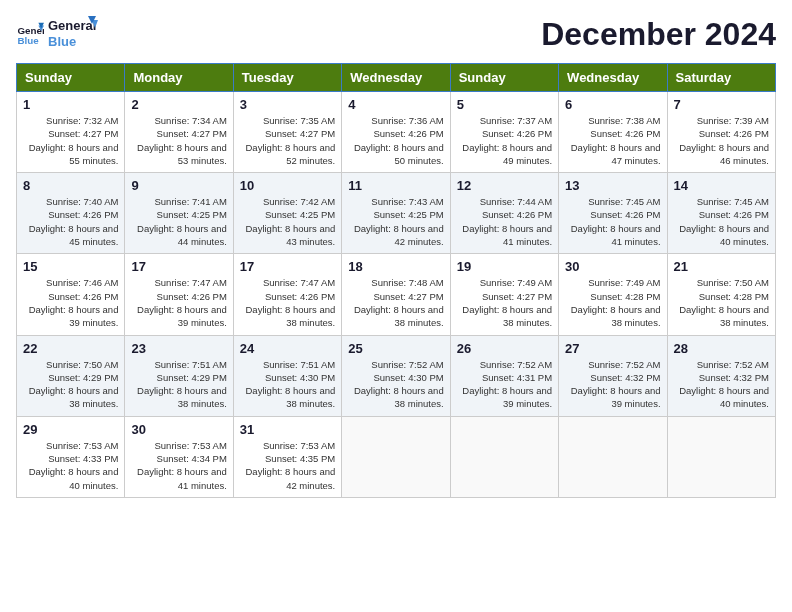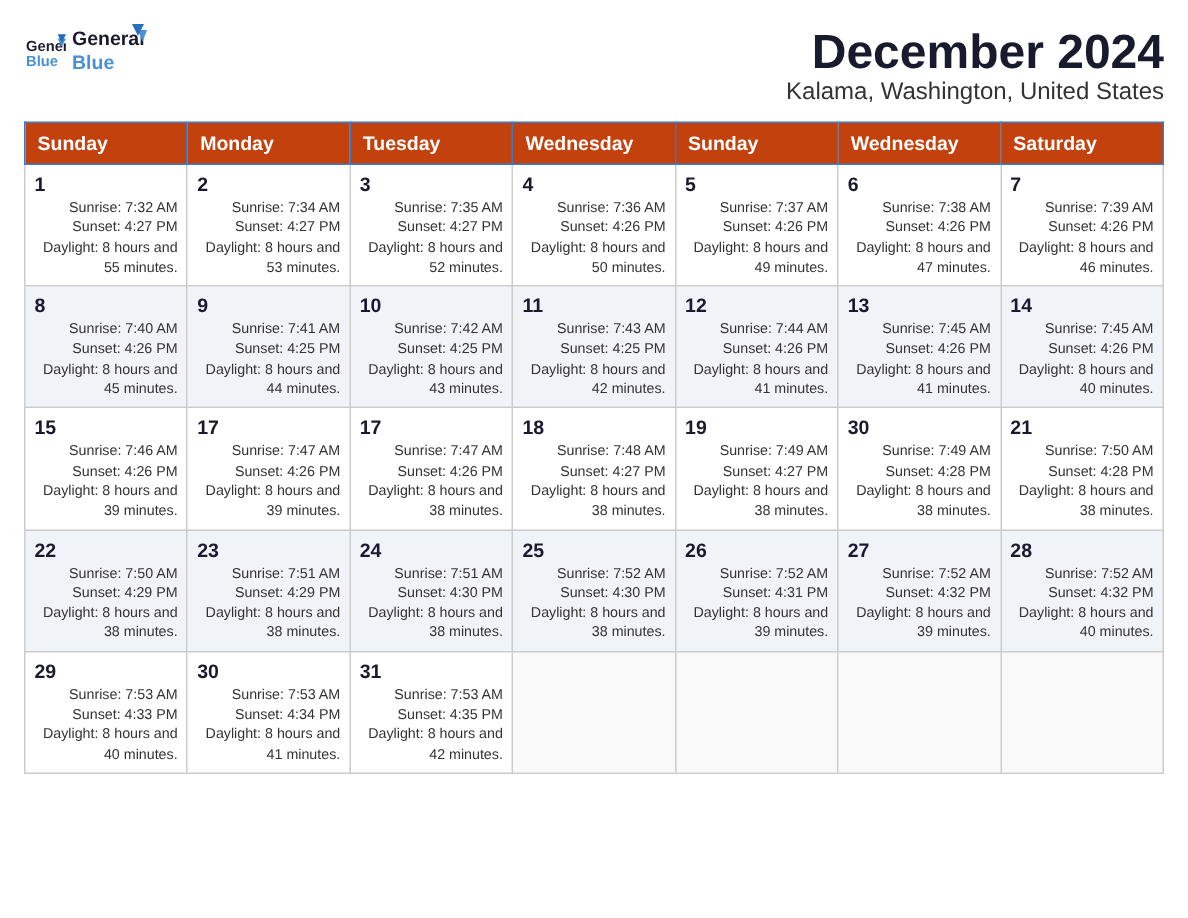--- a/index.html
+++ b/index.html
@@ -37,21 +37,21 @@
     .location-title {
       font-size: 16px;
       color: #333;
     }
     .calendar {
       width: 100%;
       border-collapse: collapse;
       border: 1px solid #ccc;
     }
     .calendar th {
-      background: #c2410c;
+      background: #4d7c0f;
       color: #fff;
       font-size: 13px;
       font-weight: bold;
       padding: 6px 8px;
       text-align: left;
       border: 1px solid #3a7bc8;
     }
     .calendar td {
       border: 1px solid #ccc;
       vertical-align: top;
@@ -100,21 +100,20 @@
           <text x="0" y="14" font-family="Arial" font-size="13" font-weight="bold" fill="#1a1a2e">General</text>
           <text x="0" y="30" font-family="Arial" font-size="13" font-weight="bold" fill="#4a90d9">Blue</text>
           <polygon points="44,4 50,4 47,12" fill="#4a90d9"></polygon>
           <polygon points="40,0 48,0 44,8" fill="#2a70c0"></polygon>
         </svg>
       </div>
     </div>
   </div>
   <div class="title-block">
     <div class="month-title">December 2024</div>
-    <div class="location-title">Kalama, Washington, United States</div>
   </div>
 </div>
 
 <table class="calendar">
   <thead>
     <tr id="weekday-header">
         <th>Sunday</th>
         <th>Monday</th>
         <th>Tuesday</th>
         <th>Wednesday</th>

